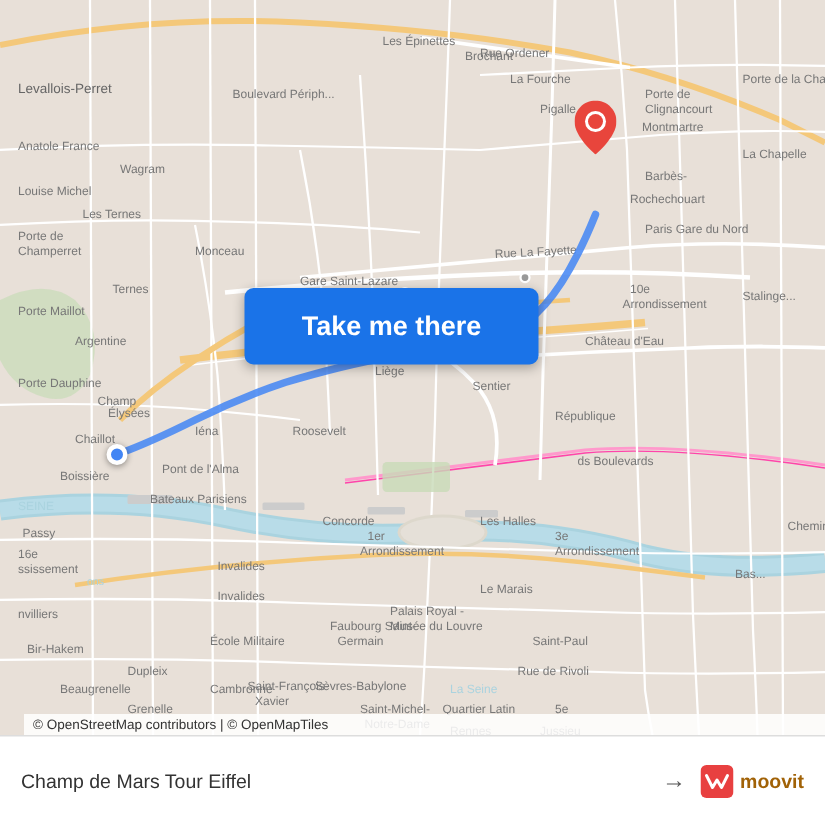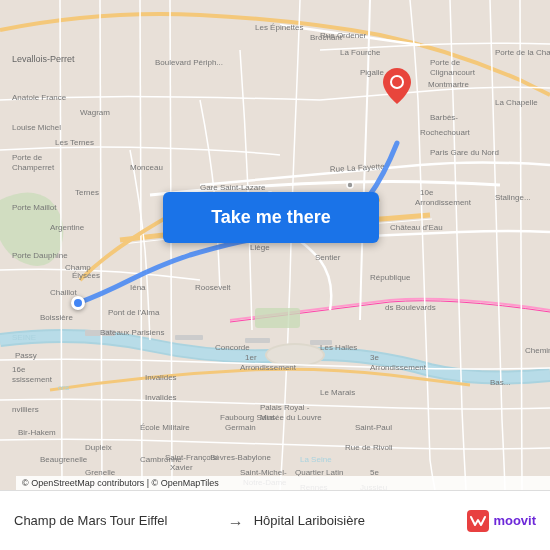--- a/index.html
+++ b/index.html
@@ -18,21 +18,21 @@
       position: absolute;
       top: 0; left: 0;
       width: 100%; height: 100%;
     }
 
     
     #take-me-there-btn {
       position: absolute;
       top: 192px;
       left: 163px;
-      width: 216px;
+      width: 196px;
       height: 51px;
       background: #1a73e8;
       color: white;
       border: none;
       border-radius: 6px;
       font-size: 18px;
       font-weight: bold;
       cursor: pointer;
       display: flex;
       align-items: center;
@@ -96,21 +96,21 @@
       flex-shrink: 0;
     }
 
     #moovit-icon {
       width: 22px;
       height: 22px;
     }
 
     #moovit-text {
       font-size: 13px;
-      color: #6d28d9;
+      color: #a16207;
       font-weight: bold;
     }
 
     
     .origin-dot {
       position: absolute;
       width: 14px;
       height: 14px;
       background: #4285f4;
       border: 3px solid white;
@@ -326,21 +326,20 @@
   <button id="take-me-there-btn">Take me there</button>
 
   <div id="attribution">
     <span>© OpenStreetMap contributors | © OpenMapTiles</span>
   </div>
 </div>
 
 <div id="bottom-bar">
   <span id="from-label">Champ de Mars Tour Eiffel</span>
   <span id="arrow-icon">→</span>
-  <span id="to-label">Hôpital Lariboisière</span>
   <div id="moovit-logo">
     <svg id="moovit-icon" viewBox="0 0 22 22" xmlns="http://www.w3.org/2000/svg">
       <rect width="22" height="22" rx="4" fill="#e84040"></rect>
       <path d="M4 7 L8 15 L11 10 L14 15 L18 7" fill="none" stroke="white" stroke-width="2" stroke-linecap="round" stroke-linejoin="round"></path>
     </svg>
     <span id="moovit-text">moovit</span>
   </div>
 </div>
 
 </body></html>

